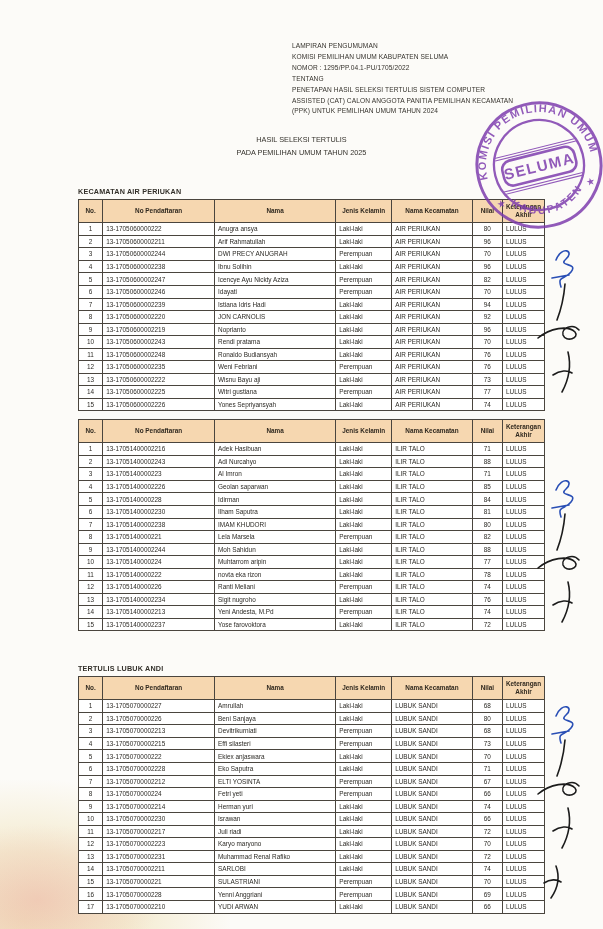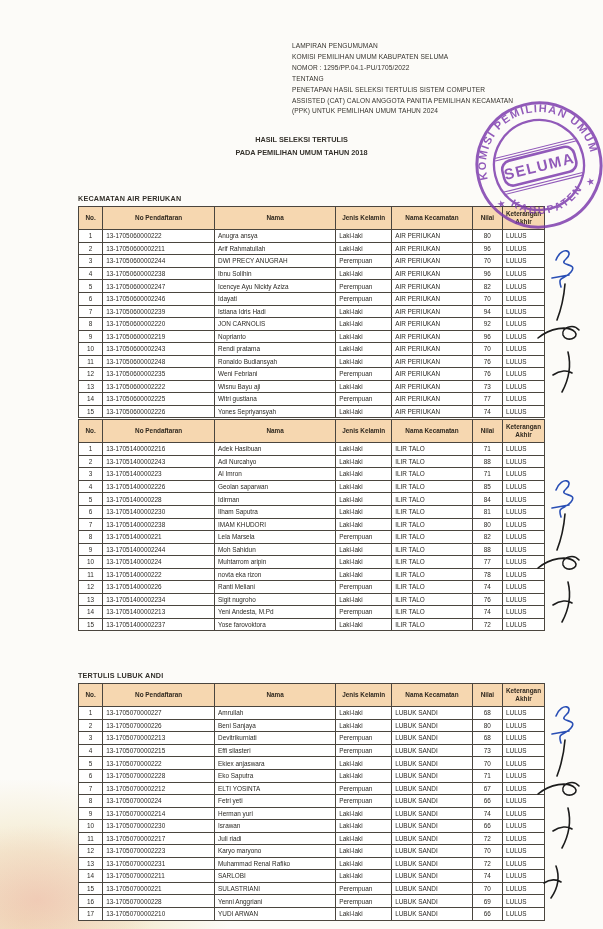--- a/index.html
+++ b/index.html
@@ -16,25 +16,25 @@
       radial-gradient(ellipse at 38px 120px, rgba(236,150,150,.35) 0%, rgba(236,150,150,0) 45%),
       radial-gradient(ellipse at 10% 95%, #f1e6c2 0%, rgba(241,230,194,.75) 35%, rgba(241,230,194,0) 72%);
     pointer-events:none;
   }
   .doc-header{
     position:absolute;left:292px;top:41px;width:306px;
     font-size:6.6px;line-height:10.9px;letter-spacing:.1px;color:#35322c;
   }
   .doc-title{
     position:absolute;left:0;top:133px;width:603px;text-align:center;
-    font-size:7.3px;font-weight:bold;line-height:13px;color:#35322c;
+    font-size:7.3px;font-weight:normal;line-height:13px;color:#35322c;
   }
   .section{position:absolute;left:78px;width:467px;}
   .sec1{top:178px}.sec2{top:419px}.sec3{top:655px}
-  .section-title{font-size:7.2px;font-weight:bold;letter-spacing:.2px;margin:16px 0 3px 0;color:#33302a;}
+  .section-title{font-size:7.2px;font-weight:bold;letter-spacing:.2px;margin:9px 0 3px 0;color:#33302a;}
   table{border-collapse:collapse;table-layout:fixed;width:467px;background:#fff;}
   th,td{border:1px solid #4a453e;overflow:hidden;white-space:nowrap;}
   th{
     background:#f6d7b0;font-size:6.4px;line-height:1.35;font-weight:bold;
     text-align:center;padding:2.5px 2px;white-space:normal;color:#30291f;
   }
   td{font-size:6.4px;line-height:1.15;padding:2.1px 3px;color:#2c2a25;}
   td.c{text-align:center;}
   .stamp{
     position:absolute;left:472px;top:98px;width:134px;height:134px;
@@ -55,21 +55,21 @@
   <div>KOMISI PEMILIHAN UMUM KABUPATEN SELUMA</div>
   <div>NOMOR : 1295/PP.04.1-PU/1705/2022</div>
   <div>TENTANG</div>
   <div>PENETAPAN HASIL SELEKSI TERTULIS SISTEM COMPUTER</div>
   <div>ASSISTED (CAT) CALON ANGGOTA PANITIA PEMILIHAN KECAMATAN</div>
   <div>(PPK) UNTUK PEMILIHAN UMUM TAHUN 2024</div>
 </div>
 
 <div class="doc-title">
   <div>HASIL SELEKSI TERTULIS</div>
-  <div>PADA PEMILIHAN UMUM TAHUN 2018</div>
+  <div>PADA PEMILIHAN UMUM TAHUN 2025</div>
 </div>
 
 <div class="section sec1">
   <div class="section-title">KECAMATAN AIR PERIUKAN</div>
   <div>
       <table>
         <colgroup>
           <col style="width: 5.2%;">
           <col style="width: 24%;">
           <col style="width: 26%;">

